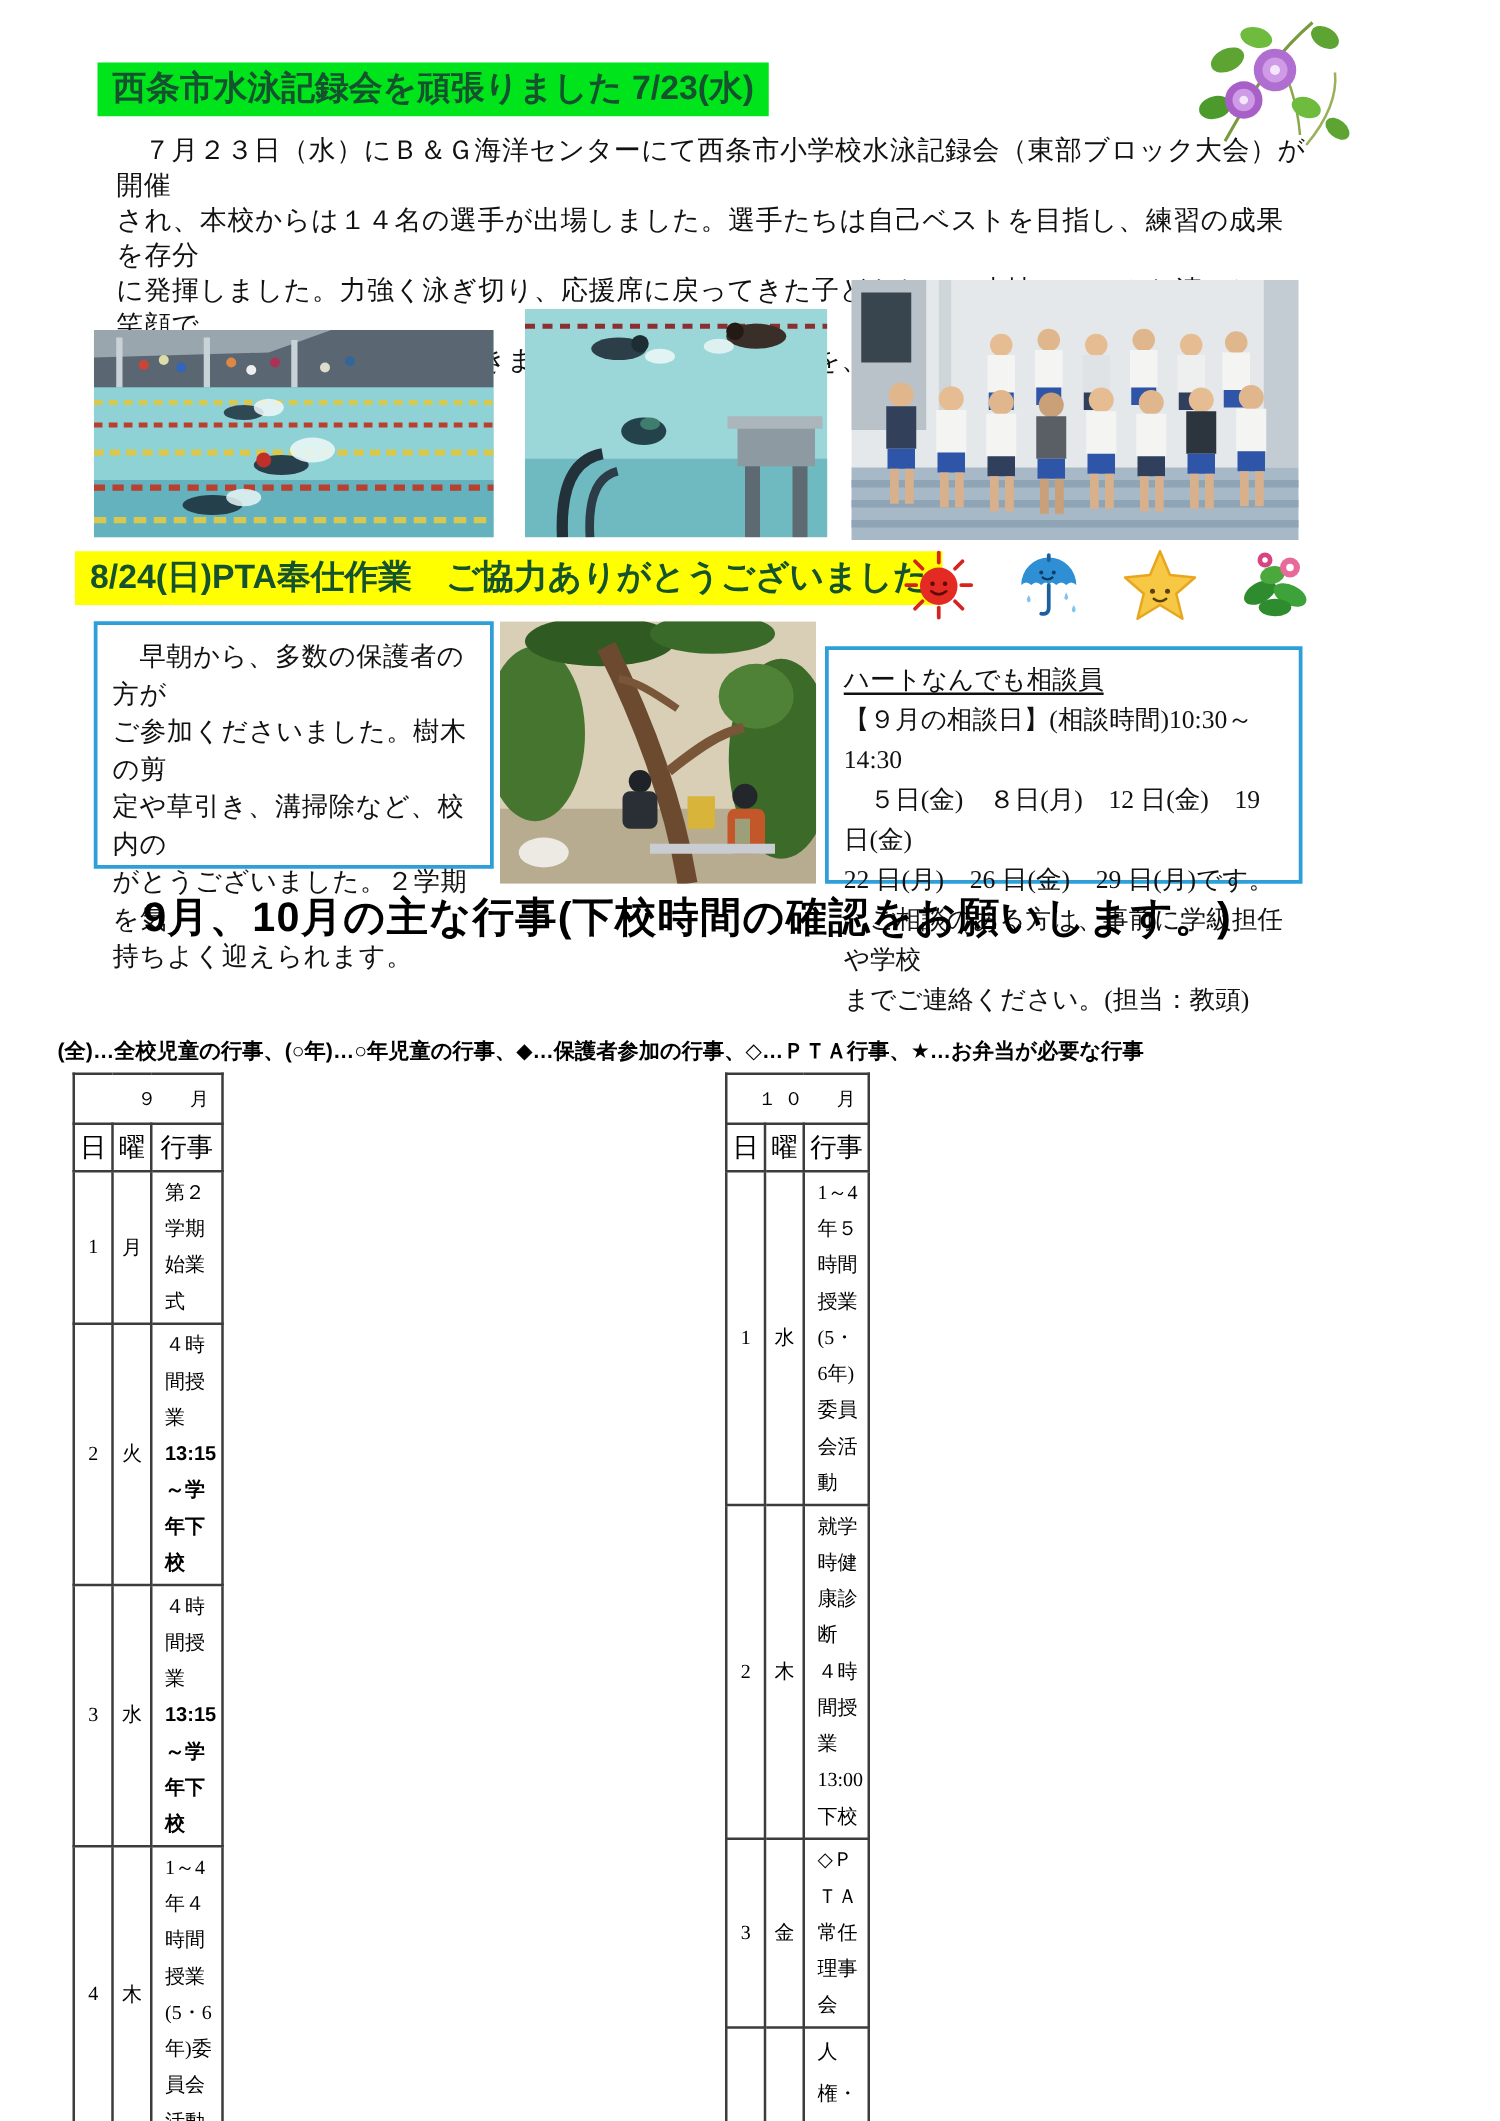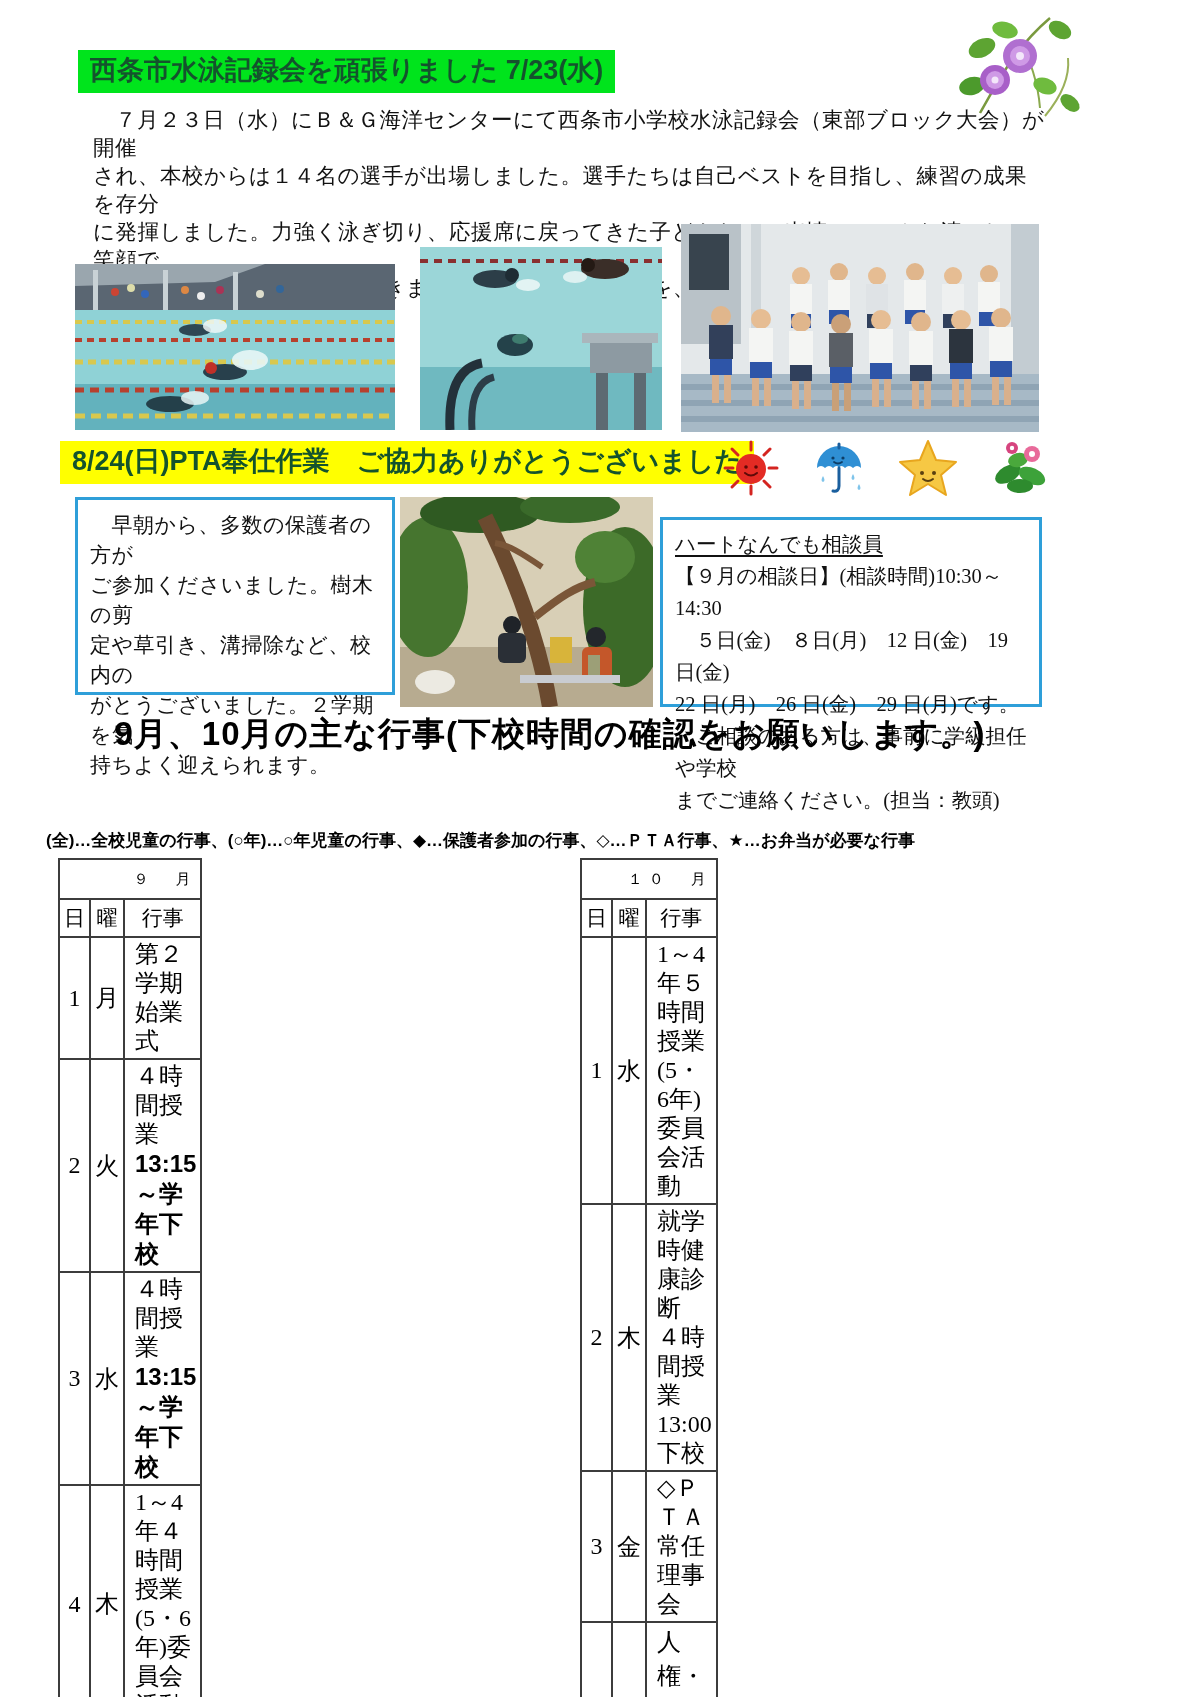--- a/index.html
+++ b/index.html
@@ -53,21 +53,21 @@
   .deco-flower{position:absolute;left:920px;top:8px;}
   
   .icon-row{position:absolute;left:722px;top:436px;width:330px;display:flex;justify-content:space-between;align-items:center;}
   .icon-row span{display:inline-block;}
   
   .tables{position:absolute;left:0;top:858px;}
   .ev-table{border-collapse:collapse;table-layout:fixed;position:absolute;top:0;background:#fff;}
   .t-sep{left:58px;}
   .t-oct{left:580px;}
   .ev-table td{
-    border:2px solid #3c3c3c;font-size:24px;
+    border:2px solid #3c3c3c;font-size:16px;
     font-family:"Liberation Serif","DejaVu Serif",serif;
     padding:2px 4px;vertical-align:middle;color:#000;
   }
   .ev-table .month-cell{height:34px;text-align:right;font-size:15px;letter-spacing:6px;margin-top:37px;}
   .ev-table .colhead{height:32px;text-align:center;font-size:21px;}
   .ev-table .c-day,.ev-table .c-wd{text-align:center;height:33px;}
   .ev-table .c-ev{padding-left:10px;}
   .ev-line{line-height:29px;}
   .c-ev.multi .ev-line{line-height:34px;}
   .ev-bold{font-family:"Liberation Sans","DejaVu Sans",sans-serif;font-weight:bold;}

